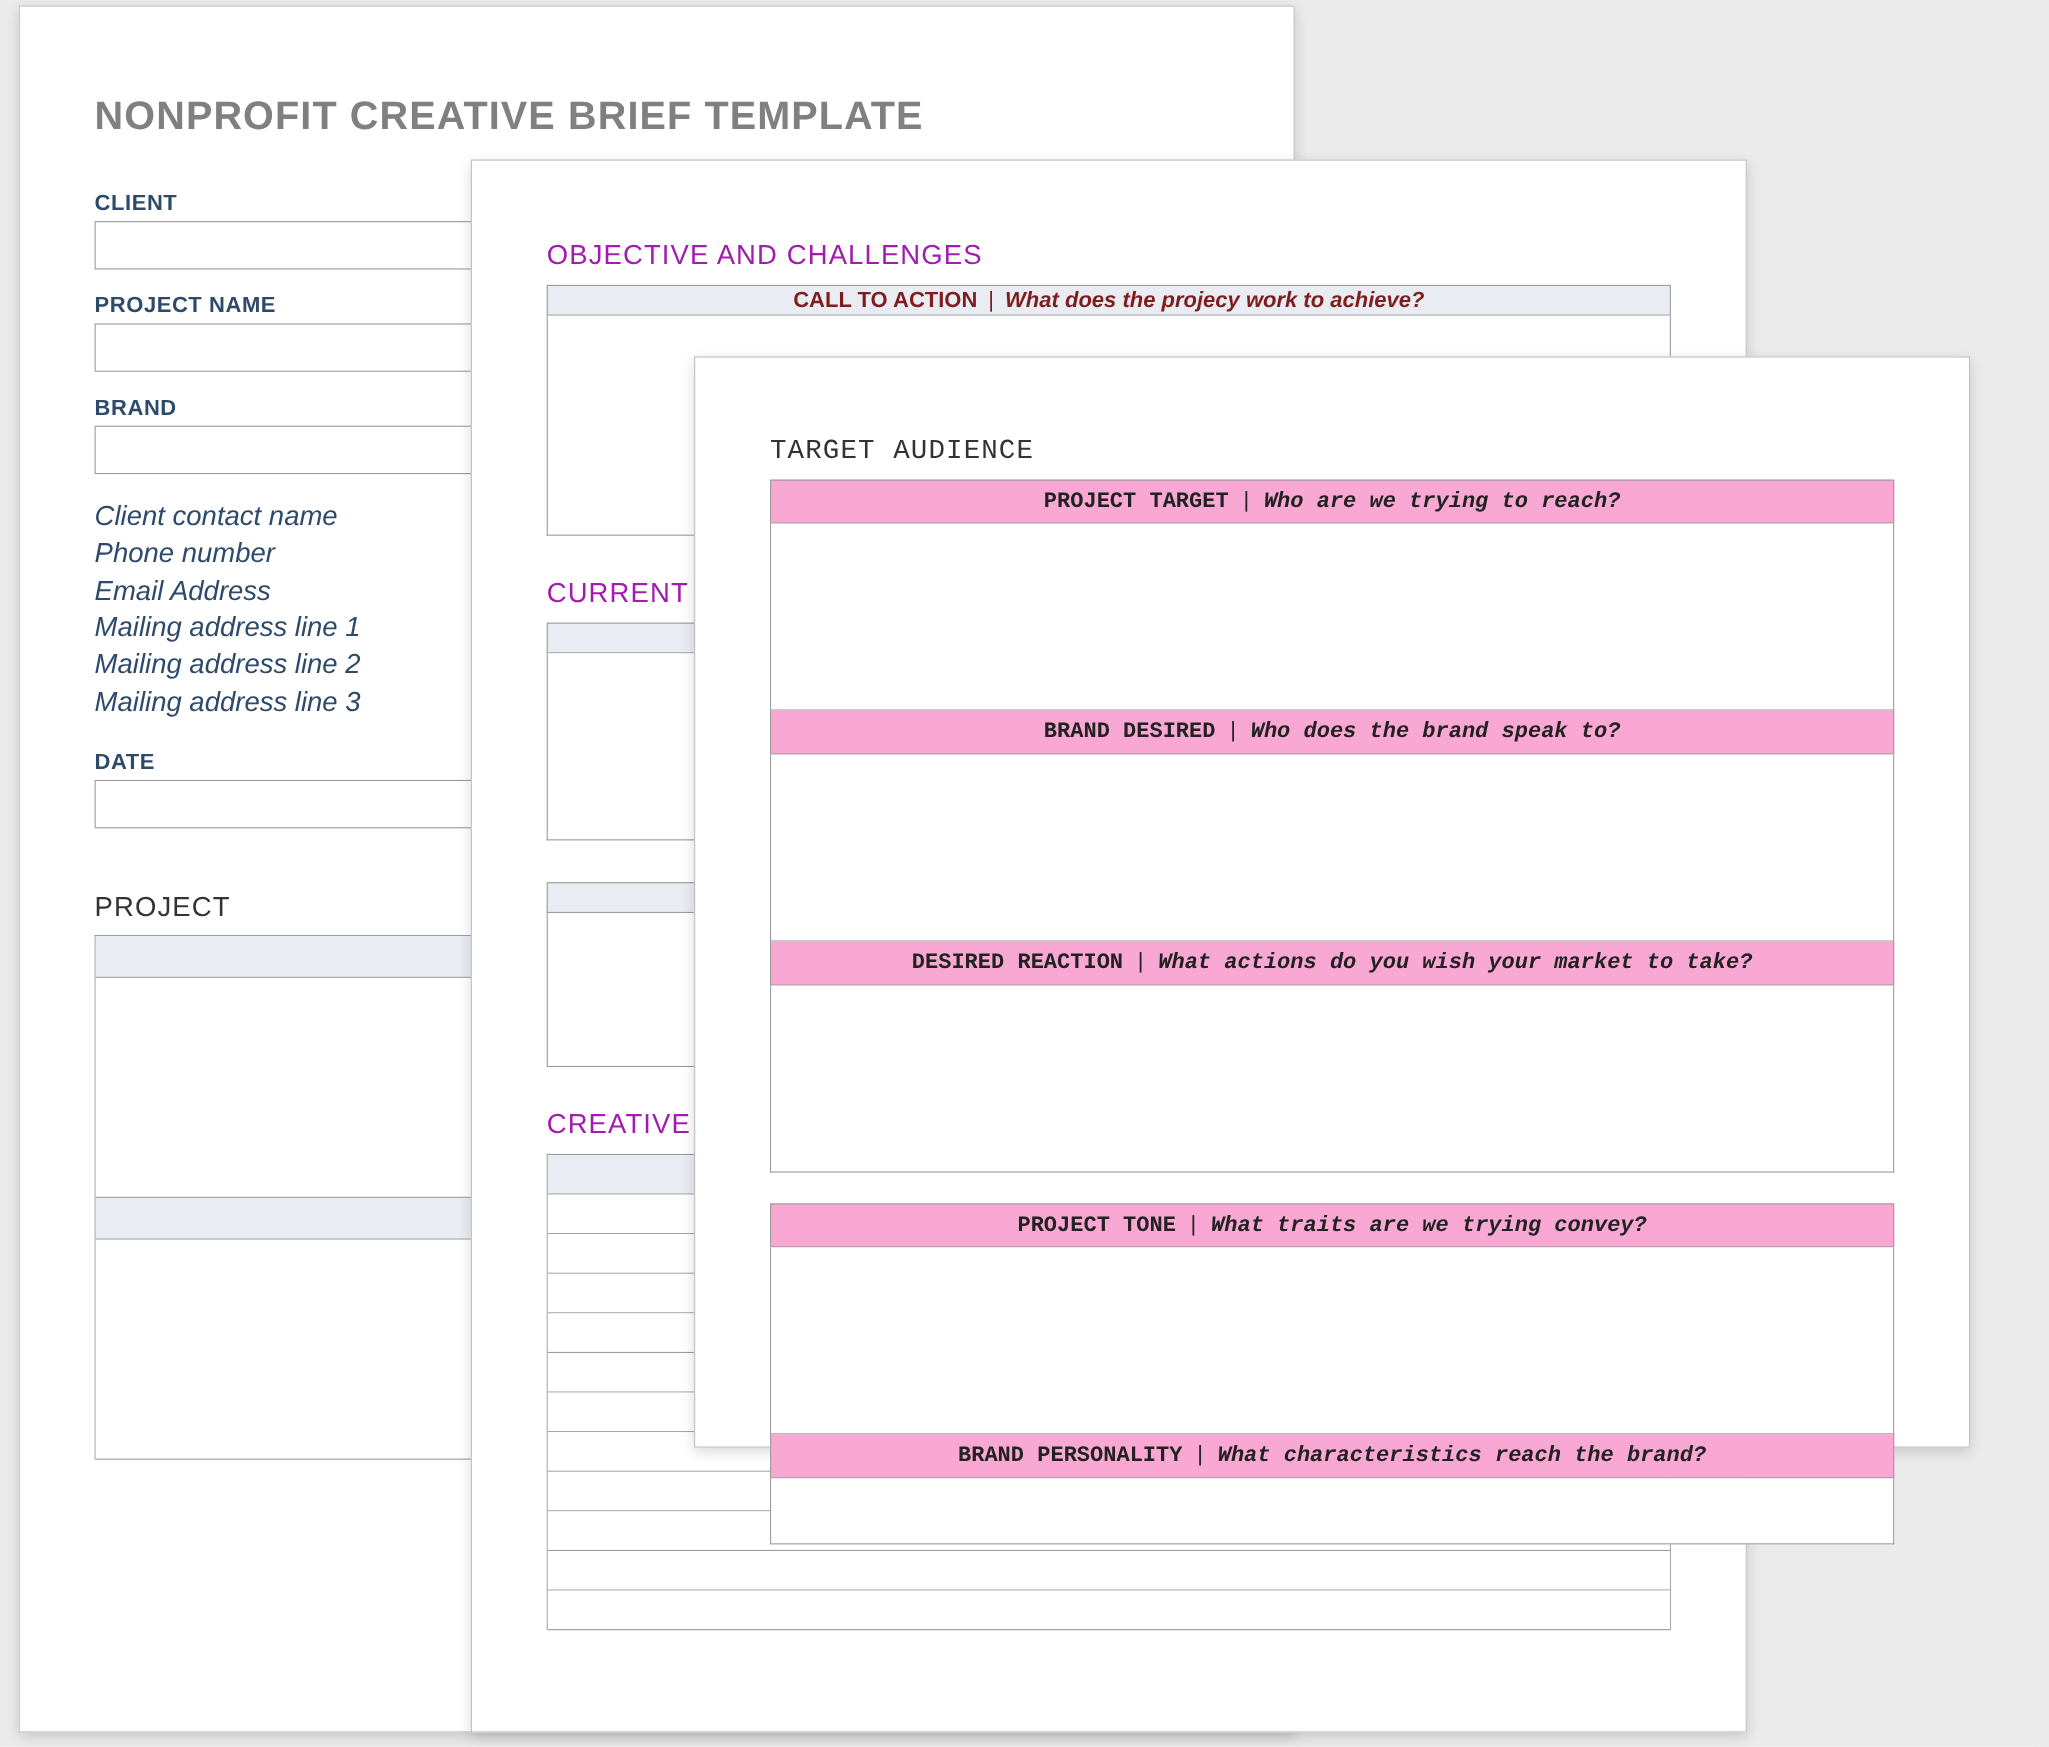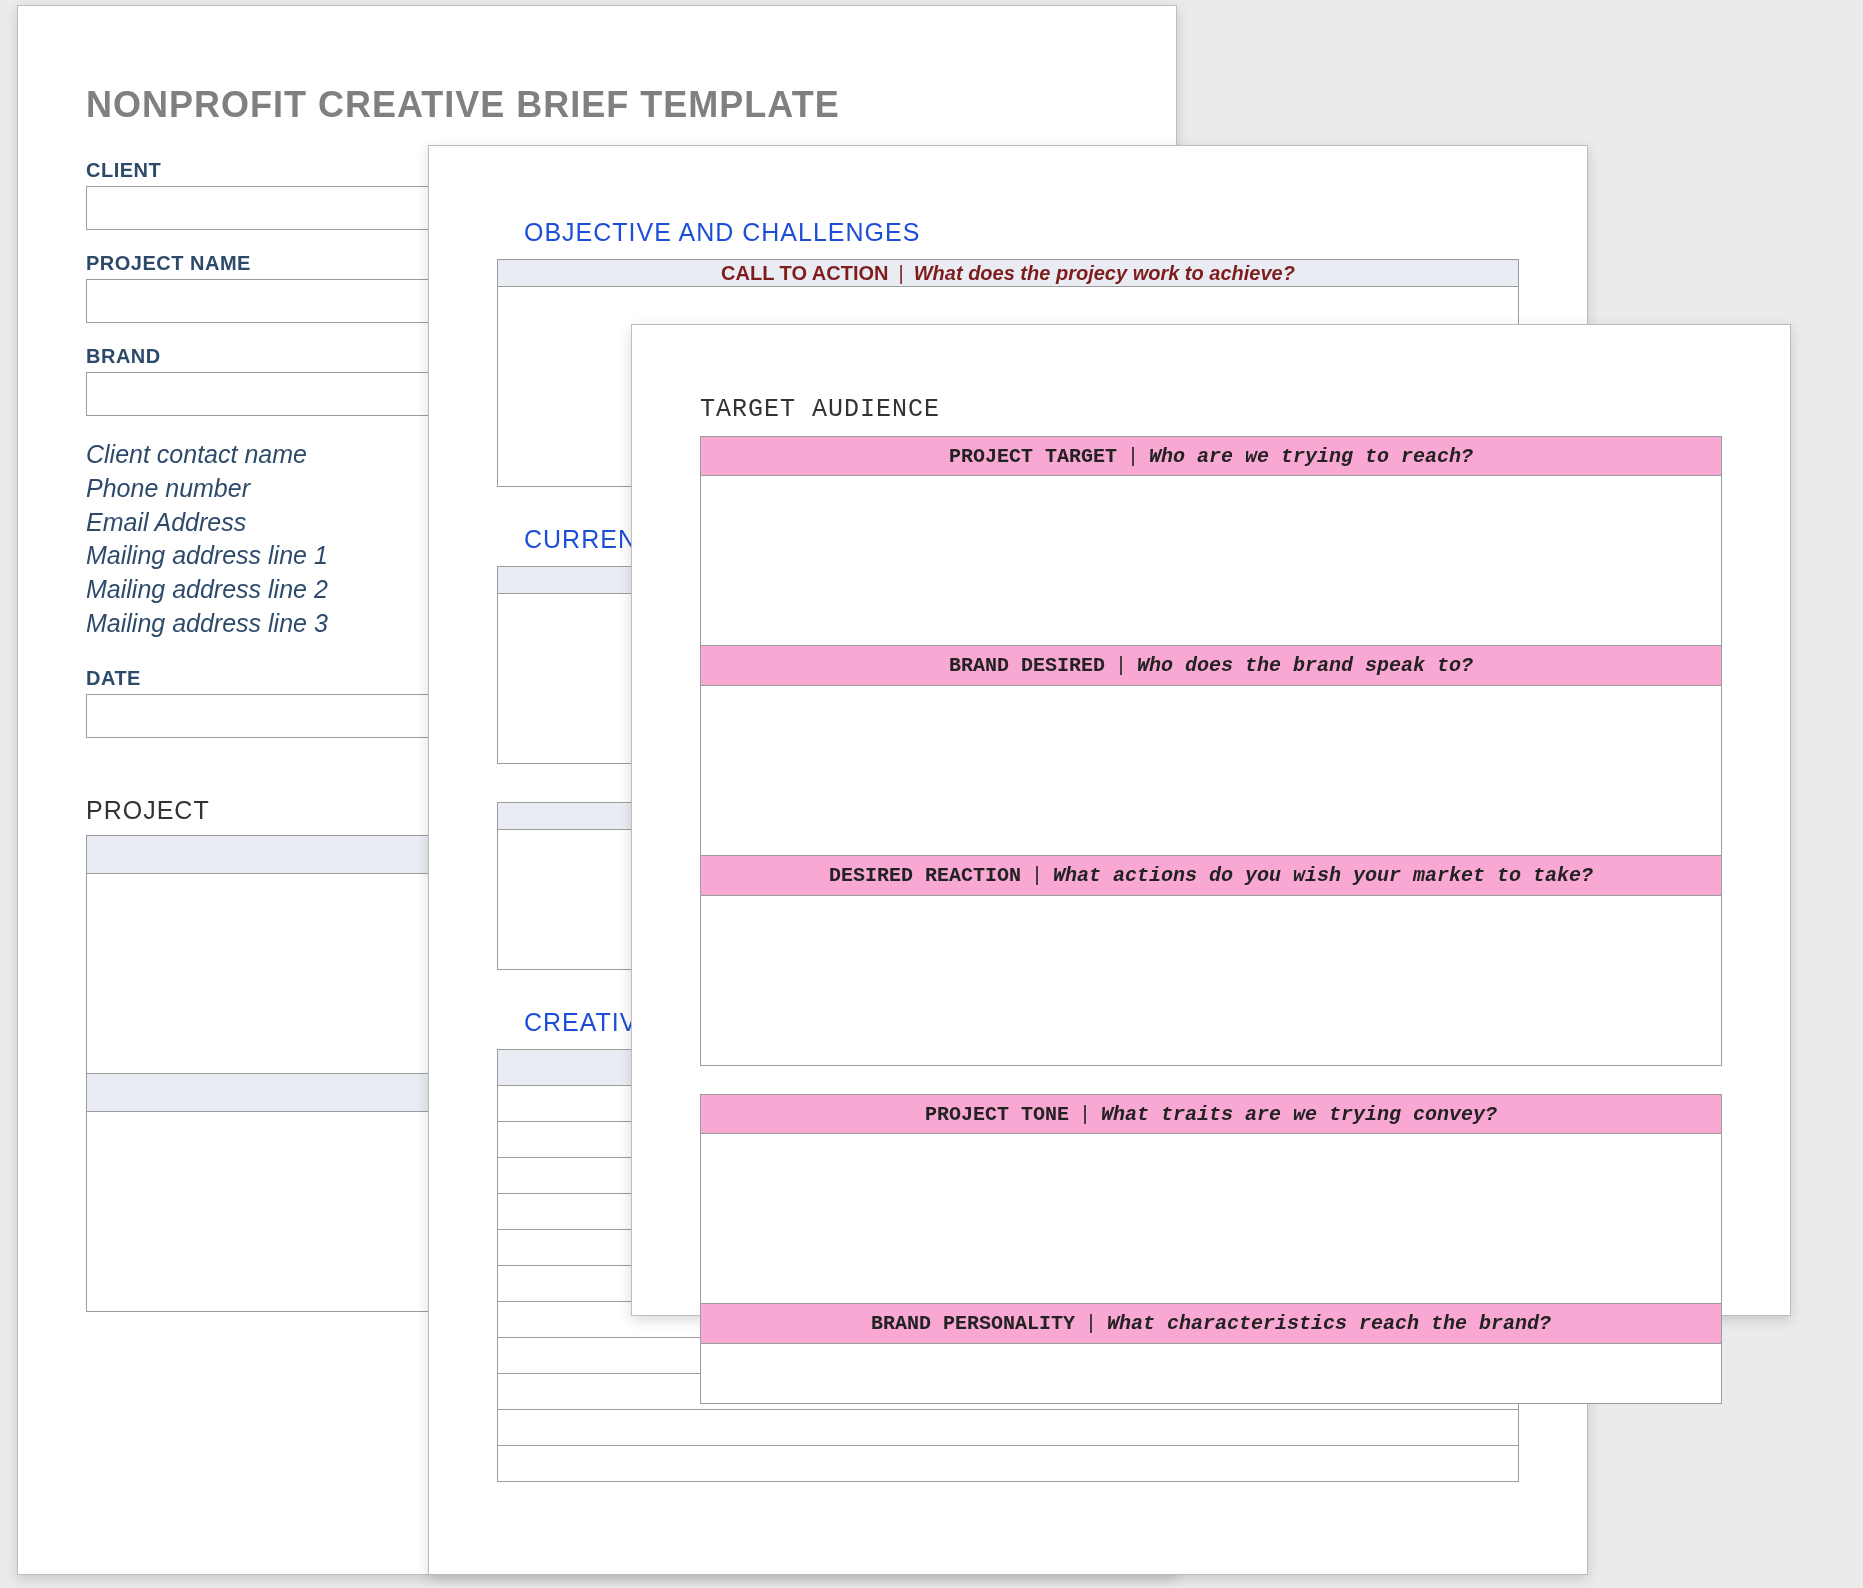--- a/index.html
+++ b/index.html
@@ -18,21 +18,21 @@
     box-shadow: 0 4px 12px rgba(0,0,0,0.15);
   }
   
   .page1 { left: 17px; top: 5px; width: 1160px; height: 1570px; padding: 78px 68px 0 68px; }
   .title {
     font-size: 36px;
     font-weight: 700;
     letter-spacing: 1px;
     color: #808080;
     text-transform: uppercase;
-    margin-bottom: 33px;
+    margin-bottom: 48px;
   }
   .field-label {
     font-size: 20px;
     font-weight: 700;
     color: #2e4a6b;
     letter-spacing: 0.5px;
     margin-bottom: 4px;
   }
   .field-box {
     border: 1px solid #9c9c9c;
@@ -56,21 +56,21 @@
     font-weight: 400;
     color: #333;
     letter-spacing: 1px;
     margin: 58px 0 10px 0;
   }
   .bar-table { border: 1px solid #9c9c9c; border-bottom: none; background: #fff; width: 100%; }
   .bar-header { background: #e9ecf2; border-bottom: 1px solid #9c9c9c; height: 38px; }
   .bar-body   { background: #fff;   border-bottom: 1px solid #9c9c9c; height: 200px; }
   
   .page2 { left: 428px; top: 145px; width: 1160px; height: 1430px; padding: 72px 68px 0 68px; }
-  .p2-section-title { font-size: 25px; color: #1d4ed8; letter-spacing: 1px; margin-bottom: 12px; margin-left: 27px; }
+  .p2-section-title { font-size: 25px; color: #a21caf; letter-spacing: 1px; margin-bottom: 12px; }
   .p2-header {
     background: #e9ecf2;
     border: 1px solid #9c9c9c;
     height: 28px;
     display: flex;
     align-items: center;
     justify-content: center;
     font-size: 20px;
     color: #7f1d1d;
   }

